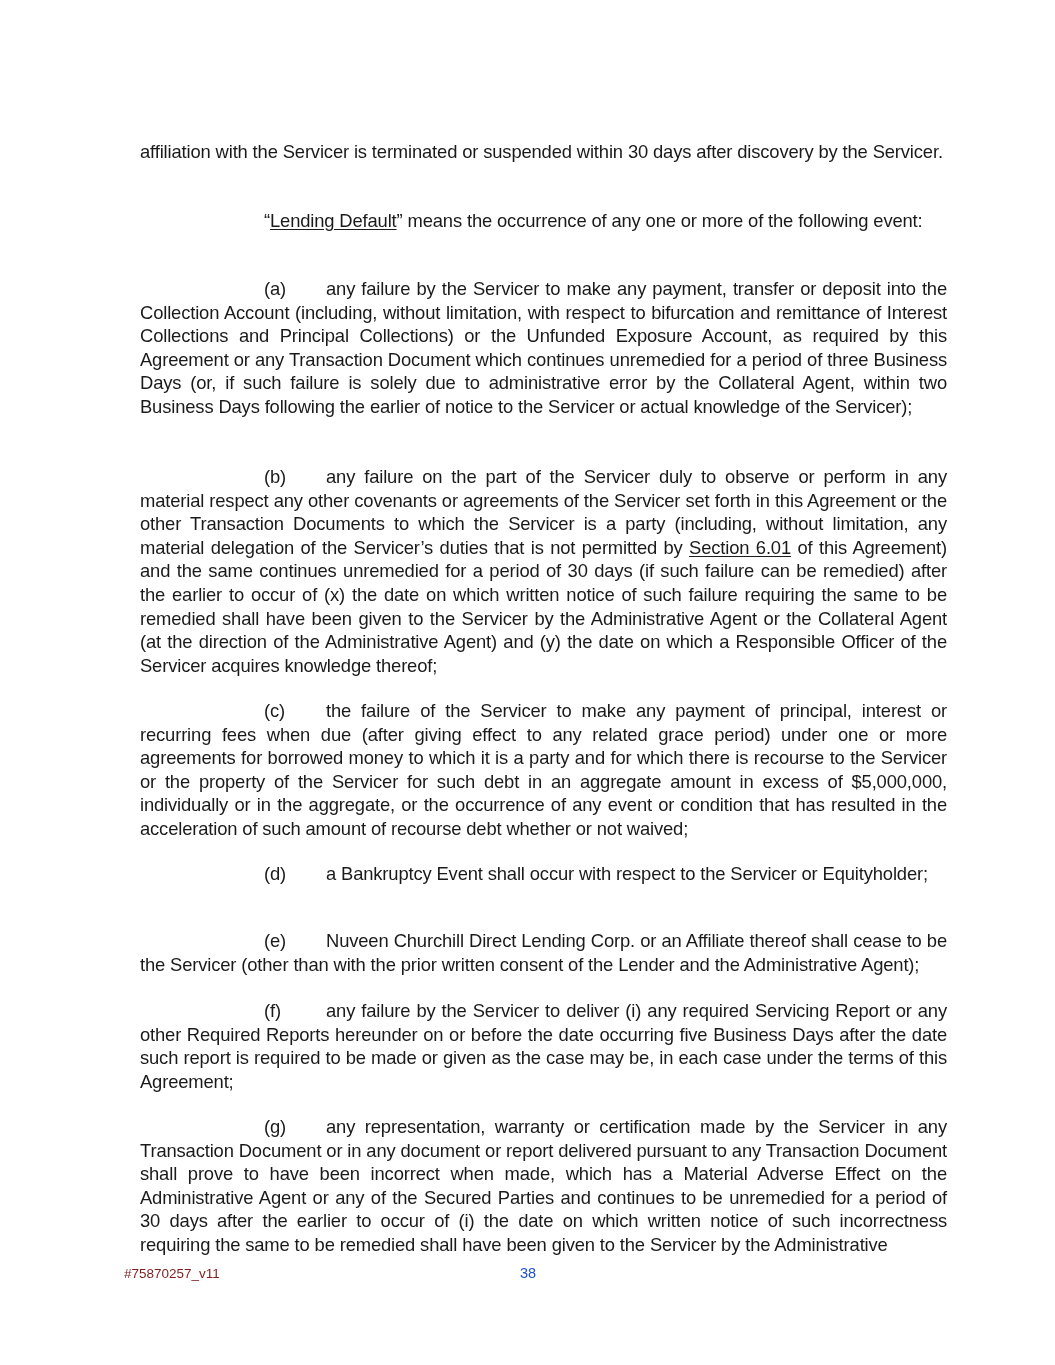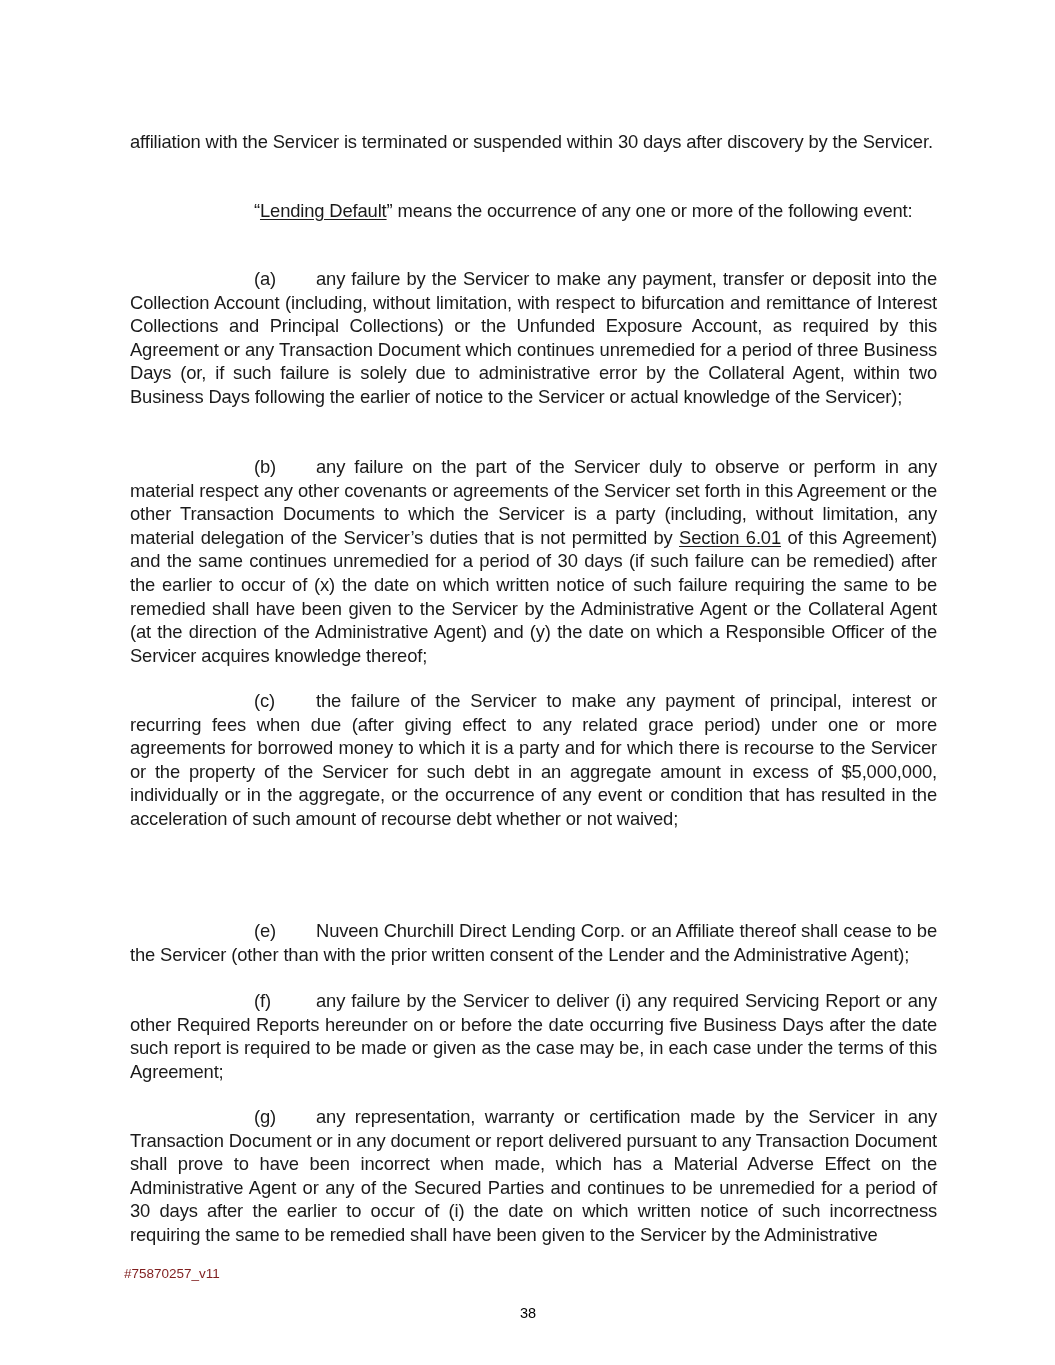--- a/index.html
+++ b/index.html
@@ -8,48 +8,49 @@
     position: absolute; left: 0; top: 0; width: 1055px; height: 1365px;
     background: #ffffff; color: #1a1a1a;
     font-family: "Liberation Sans", sans-serif;
   }
   .body-text {
     position: absolute; left: 124px; width: 807px;
     font-size: 18.4px; line-height: 23.6px;
     text-align: justify;
     letter-spacing: -0.15px;
   }
-  .para { margin: 6px; text-align: justify; }
+  .para { margin: 16px; text-align: justify; }
   .indent { text-indent: 124px; }
   .marker { display: inline-block; width: 62px; text-indent: 0; }
   .u { text-decoration: underline; text-underline-offset: 2px; }
   .footer-left {
     position: absolute; left: 124px; top: 1266px;
     font-size: 13.5px; color: #7f1d1d; font-family: "Liberation Sans", sans-serif;
   }
   .footer-page {
     position: absolute; left: 520px; top: 1265px;
-    font-size: 14.5px; color: #000000; font-family: "Liberation Sans", sans-serif; margin-top: 40px;
+    font-size: 14.5px; color: #1d4ed8; font-family: "Liberation Sans", sans-serif;
   }
 </style>
 </head>
 <body>
 
 <div class="page">
 
   <p class="para body-text" style="top:124px;">affiliation with the Servicer is terminated or suspended within 30 days after discovery by the Servicer.</p>
 
   <p class="para body-text indent" style="top:193px;"><span>“</span><span class="u">Lending Default</span><span>”</span><span> means the occurrence of any one or more of the following event:</span></p>
 
   <p class="para body-text indent" style="top:261px;"><span class="marker">(a)</span><span>any failure by the Servicer to make any payment, transfer or deposit into the Collection Account (including, without limitation, with respect to bifurcation and remittance of Interest Collections and Principal Collections) or the Unfunded Exposure Account, as required by this Agreement or any Transaction Document which continues unremedied for a period of three Business Days (or, if such failure is solely due to administrative error by the Collateral Agent, within two Business Days following the earlier of notice to the Servicer or actual knowledge of the Servicer);</span></p>
 
   <p class="para body-text indent" style="top:449px;"><span class="marker">(b)</span><span>any failure on the part of the Servicer duly to observe or perform in any material respect any other covenants or agreements of the Servicer set forth in this Agreement or the other Transaction Documents to which the Servicer is a party (including, without limitation, any material delegation of the Servicer’s duties that is not permitted by </span><span class="u">Section 6.01</span><span> of this Agreement) and the same continues unremedied for a period of 30 days (if such failure can be remedied) after the earlier to occur of (x) the date on which written notice of such failure requiring the same to be remedied shall have been given to the Servicer by the Administrative Agent or the Collateral Agent (at the direction of the Administrative Agent) and (y) the date on which a Responsible Officer of the Servicer acquires knowledge thereof;</span></p>
 
   <p class="para body-text indent" style="top:683px;"><span class="marker">(c)</span><span>the failure of the Servicer to make any payment of principal, interest or recurring fees when due (after giving effect to any related grace period) under one or more agreements for borrowed money to which it is a party and for which there is recourse to the Servicer or the property of the Servicer for such debt in an aggregate amount in excess of $5,000,000, individually or in the aggregate, or the occurrence of any event or condition that has resulted in the acceleration of such amount of recourse debt whether or not waived;</span></p>
 
+  <p class="para body-text indent" style="top:846px; text-align:left;"><span class="marker">(d)</span><span>a Bankruptcy Event shall occur with respect to the Servicer or Equityholder;</span></p>
 
   <p class="para body-text indent" style="top:913px;"><span class="marker">(e)</span><span>Nuveen Churchill Direct Lending Corp. or an Affiliate thereof shall cease to be the Servicer (other than with the prior written consent of the Lender and the Administrative Agent);</span></p>
 
   <p class="para body-text indent" style="top:983px;"><span class="marker">(f)</span><span>any failure by the Servicer to deliver (i) any required Servicing Report or any other Required Reports hereunder on or before the date occurring five Business Days after the date such report is required to be made or given as the case may be, in each case under the terms of this Agreement;</span></p>
 
   <p class="para body-text indent" style="top:1099px;"><span class="marker">(g)</span><span>any representation, warranty or certification made by the Servicer in any Transaction Document or in any document or report delivered pursuant to any Transaction Document shall prove to have been incorrect when made, which has a Material Adverse Effect on the Administrative Agent or any of the Secured Parties and continues to be unremedied for a period of 30 days after the earlier to occur of (i) the date on which written notice of such incorrectness requiring the same to be remedied shall have been given to the Servicer by the Administrative</span></p>
 
   <div class="footer-left">#75870257_v11</div>
   <div class="footer-page">38</div>
 </div>

